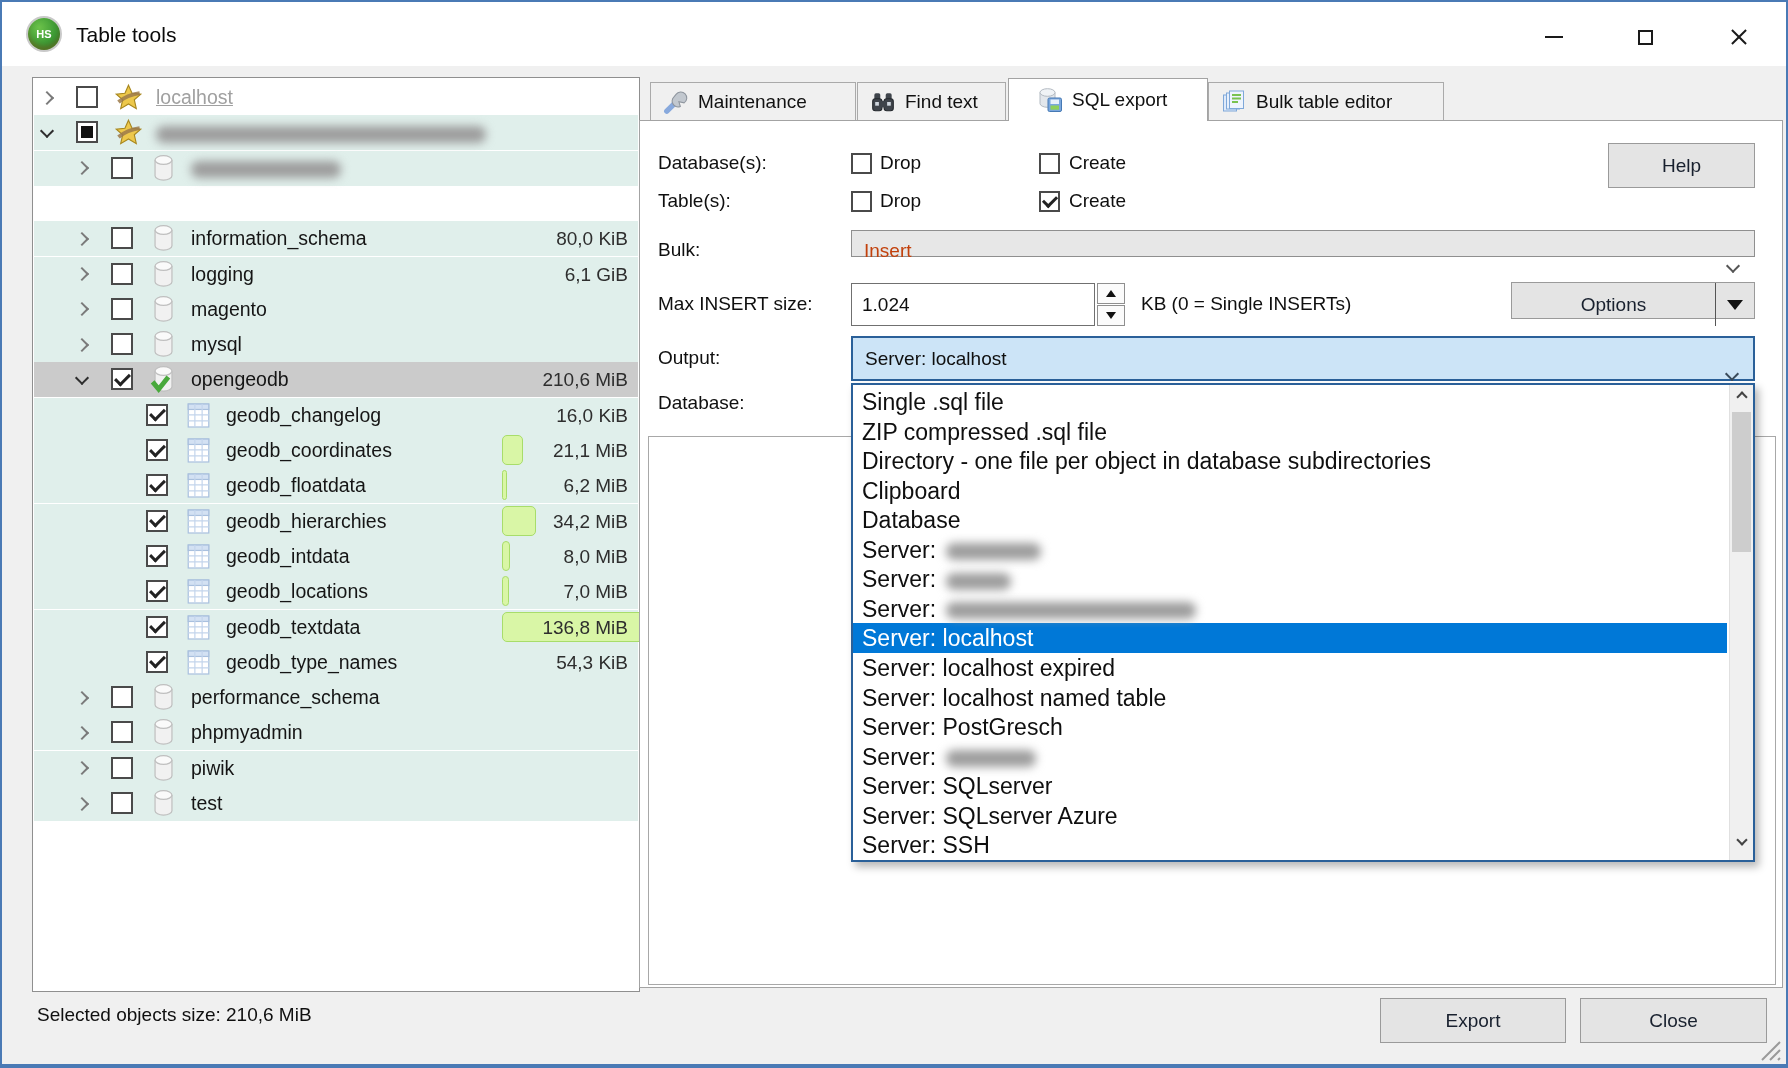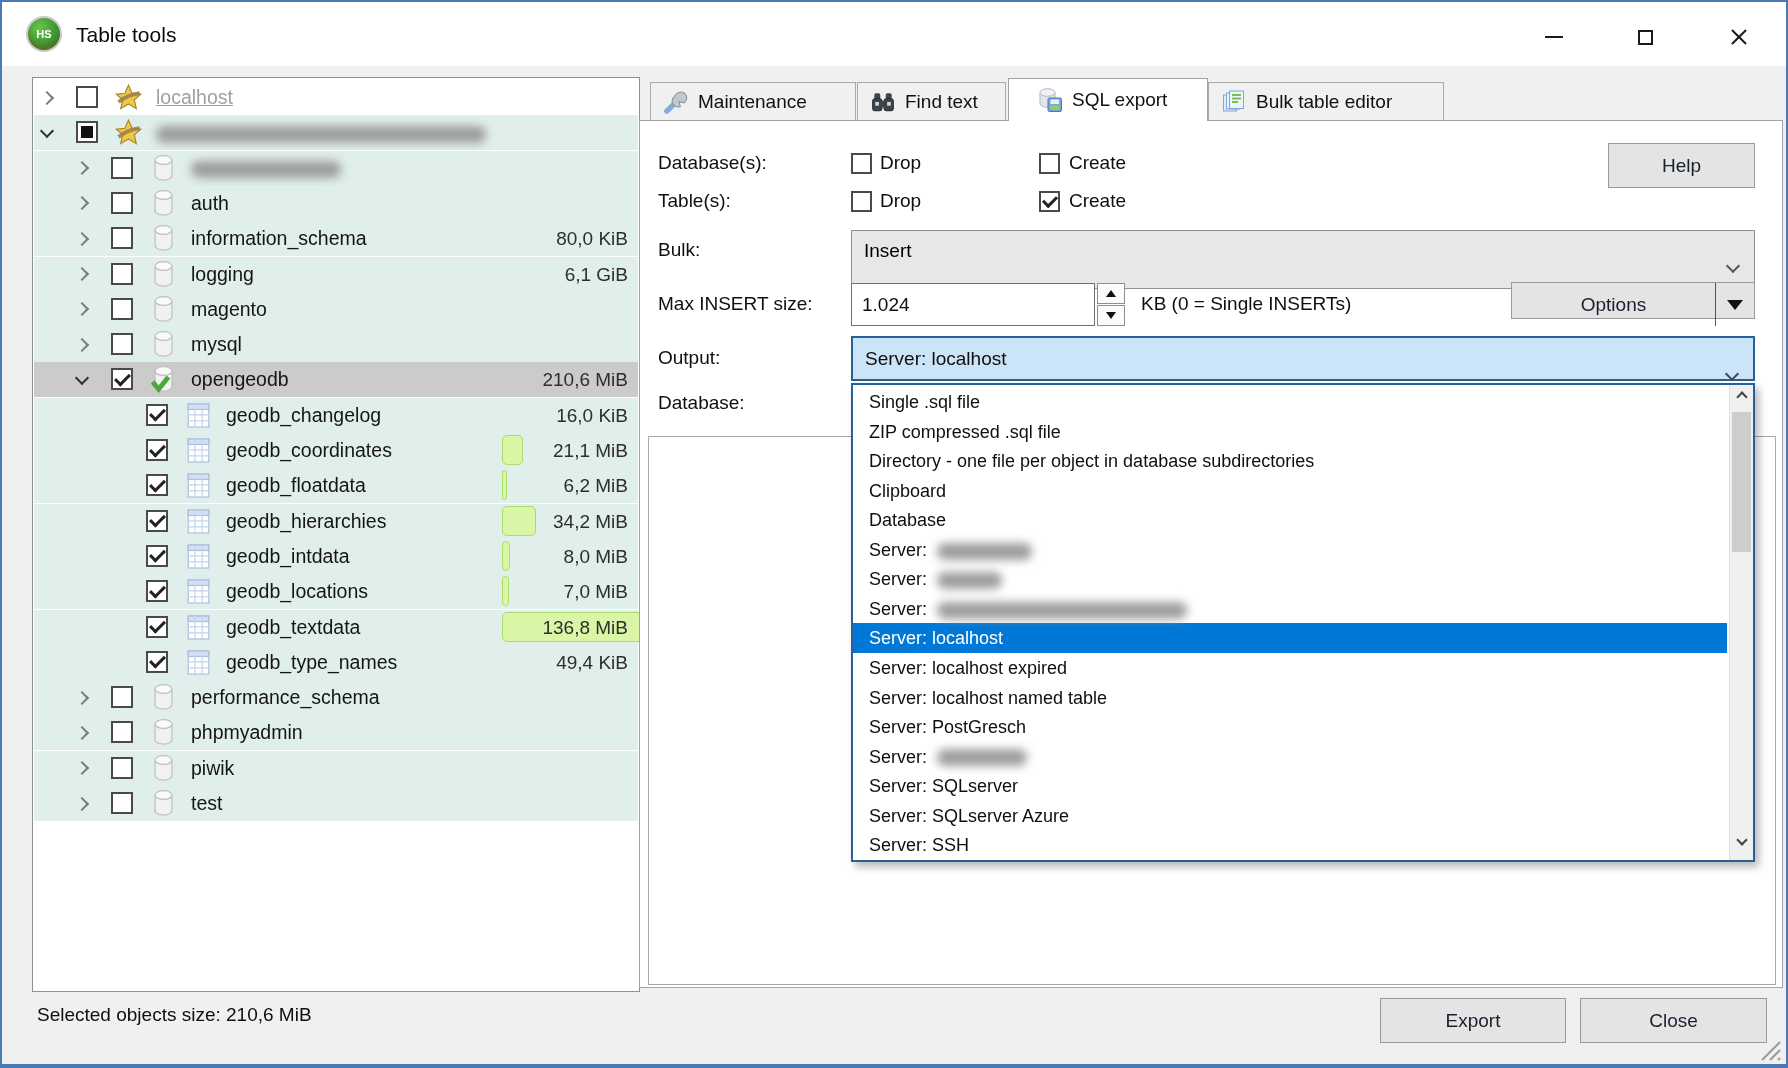--- a/index.html
+++ b/index.html
@@ -58,22 +58,22 @@
   .tab.active { top:76px; height:43px; background:#fff; z-index:5; border:1px solid #a3a3a3; border-bottom:none;padding-left:28px; }
 
   
   .page { position:absolute; left:637px; top:118px; width:1144px; height:868px;
     background:#fff; border:1px solid #a3a3a3; }
   .flabel { position:absolute; left:18px; font-size:19px; color:#0f0f0f; line-height:24px; white-space:nowrap; }
   .fcb { position:absolute; width:21px; height:21px; border:2px solid #4a4a4a; background:#fff; display:flex; align-items:center; justify-content:center; }
   .fcb.checked::after { content:""; width:11px; height:6px; border-left:3px solid #222; border-bottom:3px solid #222; transform:rotate(-45deg) translate(1px,-1px); }
   .cb-label { position:absolute; font-size:19px; color:#0f0f0f; line-height:24px; }
 
-  .combo-gray { position:absolute; left:211px; width:904px; height:59px; background:#e7e7e7; border:1px solid #8f8f8f;
-    font-size:19px; color:#000000; line-height:39px; padding-left:12px; }
+  .combo-gray { position:absolute; left:211px; width:904px; height:27px; background:#e7e7e7; border:1px solid #8f8f8f;
+    font-size:19px; color:#c2410c; line-height:39px; padding-left:12px; }
   .combo-blue { position:absolute; left:211px; top:215px; width:904px; height:45px;
     background:var(--combobg,#cce4f7); border:2px solid var(--comboborder,#2a6099);
     font-size:19px; color:#0f0f0f; line-height:41px; padding-left:12px; }
   .combo-chev { position:absolute; right:16px; top:14px; }
 
   .num-input { position:absolute; left:211px; top:162px; width:244px; height:43px; background:#fff;
     border:1px solid #707070; font-family:inherit; font-size:19px; color:#0f0f0f; padding-left:10px; }
   .spinner { position:absolute; left:457px; top:162px; width:28px; height:43px; }
   .spin-btn { position:absolute; left:0; width:28px; height:21px; background:#fbfbfb; border:1px solid #8f8f8f;
     display:flex; align-items:center; justify-content:center; }
@@ -86,22 +86,22 @@
   .options-btn { position:absolute; left:871px; top:161px; width:244px; height:37px; }
   .options-main { position:absolute; left:0; top:0; width:203px; height:43px; display:flex; align-items:center; justify-content:center; }
   .options-arrow { position:absolute; left:203px; top:0; width:39px; height:43px; border-left:1.5px solid #555;
     display:flex; align-items:center; justify-content:center; }
 
   .msg-box { position:absolute; left:8px; top:315px; width:1128px; height:549px; background:#fff; border:1px solid #a8a8a8; }
 
   
   .dd-list { position:absolute; left:211px; top:262px; width:904px; height:479px; background:#fff;
     border:2px solid #2a6099; z-index:20; box-shadow:4px 5px 8px rgba(0,0,0,.28); }
-  .dd-item { position:absolute; left:0; width:874px; height:30px; font-size:18px; line-height:30px;
-    padding-left:16px; color:#0f0f0f; white-space:nowrap; }
+  .dd-item { position:absolute; left:0; width:874px; height:30px; font-size:23px; line-height:30px;
+    padding-left:9px; color:#0f0f0f; white-space:nowrap; }
   .dd-item.selected { background:var(--selblue,#0078d7); color:#fff; }
   .dd-scroll { position:absolute; right:0; top:0; bottom:0; width:24px; background:#f0f0f0; border-left:1px solid #e0e0e0; }
   .dd-arrow { position:absolute; left:0; width:23px; height:26px; display:flex; align-items:flex-start; justify-content:center; }
   .dd-thumb { position:absolute; left:2px; top:27px; width:19px; height:140px; background:#cdcdcd; }
 
   
   .status-text { position:absolute; left:35px; top:1002px; font-size:19px; color:#0f0f0f; }
   .bottom-btn { position:absolute; top:996px; height:45px; }
   .export-btn { left:1378px; width:186px; }
   .close-dialog-btn { left:1578px; width:187px; }
@@ -155,31 +155,20 @@
         <span class="chev-wrap" style="left: 43px;">
           <span class="chev right"></span>
         </span>
         <span class="cb" style="left: 77px;"></span>
         <span class="node-icon" style="left: 115px;"><svg viewBox="0 0 24 24">
             <path d="M5 5 v13 a7 3.6 0 0 0 14 0 V5" fill="#f1f1f1" stroke="#bfbfbf"></path>
             <ellipse cx="12" cy="5" rx="7" ry="3.6" fill="#fafafa" stroke="#bfbfbf"></ellipse>
           </svg></span>
         <span class="lbl" style="left: 157px;"><span class="blur-blob" style="width: 150px;"></span></span>
       </div>
-      <div class="tree-row mint" style="top: 107.9px;">
-        <span class="chev-wrap" style="left: 43px;">
-          <span class="chev right"></span>
-        </span>
-        <span class="cb" style="left: 77px;"></span>
-        <span class="node-icon" style="left: 115px;"><svg viewBox="0 0 24 24">
-            <path d="M5 5 v13 a7 3.6 0 0 0 14 0 V5" fill="#f1f1f1" stroke="#bfbfbf"></path>
-            <ellipse cx="12" cy="5" rx="7" ry="3.6" fill="#fafafa" stroke="#bfbfbf"></ellipse>
-          </svg></span>
-        <span class="lbl" style="left: 157px;">auth</span>
-      </div>
       <div class="tree-row mint" style="top: 143.2px;">
         <span class="chev-wrap" style="left: 43px;">
           <span class="chev right"></span>
         </span>
         <span class="cb" style="left: 77px;"></span>
         <span class="node-icon" style="left: 115px;"><svg viewBox="0 0 24 24">
             <path d="M5 5 v13 a7 3.6 0 0 0 14 0 V5" fill="#f1f1f1" stroke="#bfbfbf"></path>
             <ellipse cx="12" cy="5" rx="7" ry="3.6" fill="#fafafa" stroke="#bfbfbf"></ellipse>
           </svg></span>
         <span class="lbl" style="left: 157px;">information_schema</span>
@@ -309,21 +298,21 @@
         <span class="size">136,8 MiB</span>
       </div>
       <div class="tree-row mint" style="top: 566.8px;">
         <span class="cb checked" style="left: 112px;"></span>
         <span class="node-icon" style="left: 150px;"><svg viewBox="0 0 24 24">
             <rect x="3.5" y="2.5" width="17" height="19" fill="#ffffff" stroke="#a9c0de"></rect>
             <rect x="3.5" y="2.5" width="17" height="4.5" fill="#d3e1f3" stroke="#a9c0de"></rect>
             <path d="M9 2.5 V21.5 M15 2.5 V21.5 M3.5 11.5 H20.5 M3.5 16.5 H20.5" stroke="#c4d5ec" fill="none"></path>
           </svg></span>
         <span class="lbl" style="left: 192px;">geodb_type_names</span>
-        <span class="size">49,4 KiB</span>
+        <span class="size">54,3 KiB</span>
       </div>
       <div class="tree-row mint" style="top: 602.1px;">
         <span class="chev-wrap" style="left: 43px;">
           <span class="chev right"></span>
         </span>
         <span class="cb" style="left: 77px;"></span>
         <span class="node-icon" style="left: 115px;"><svg viewBox="0 0 24 24">
             <path d="M5 5 v13 a7 3.6 0 0 0 14 0 V5" fill="#f1f1f1" stroke="#bfbfbf"></path>
             <ellipse cx="12" cy="5" rx="7" ry="3.6" fill="#fafafa" stroke="#bfbfbf"></ellipse>
           </svg></span>

